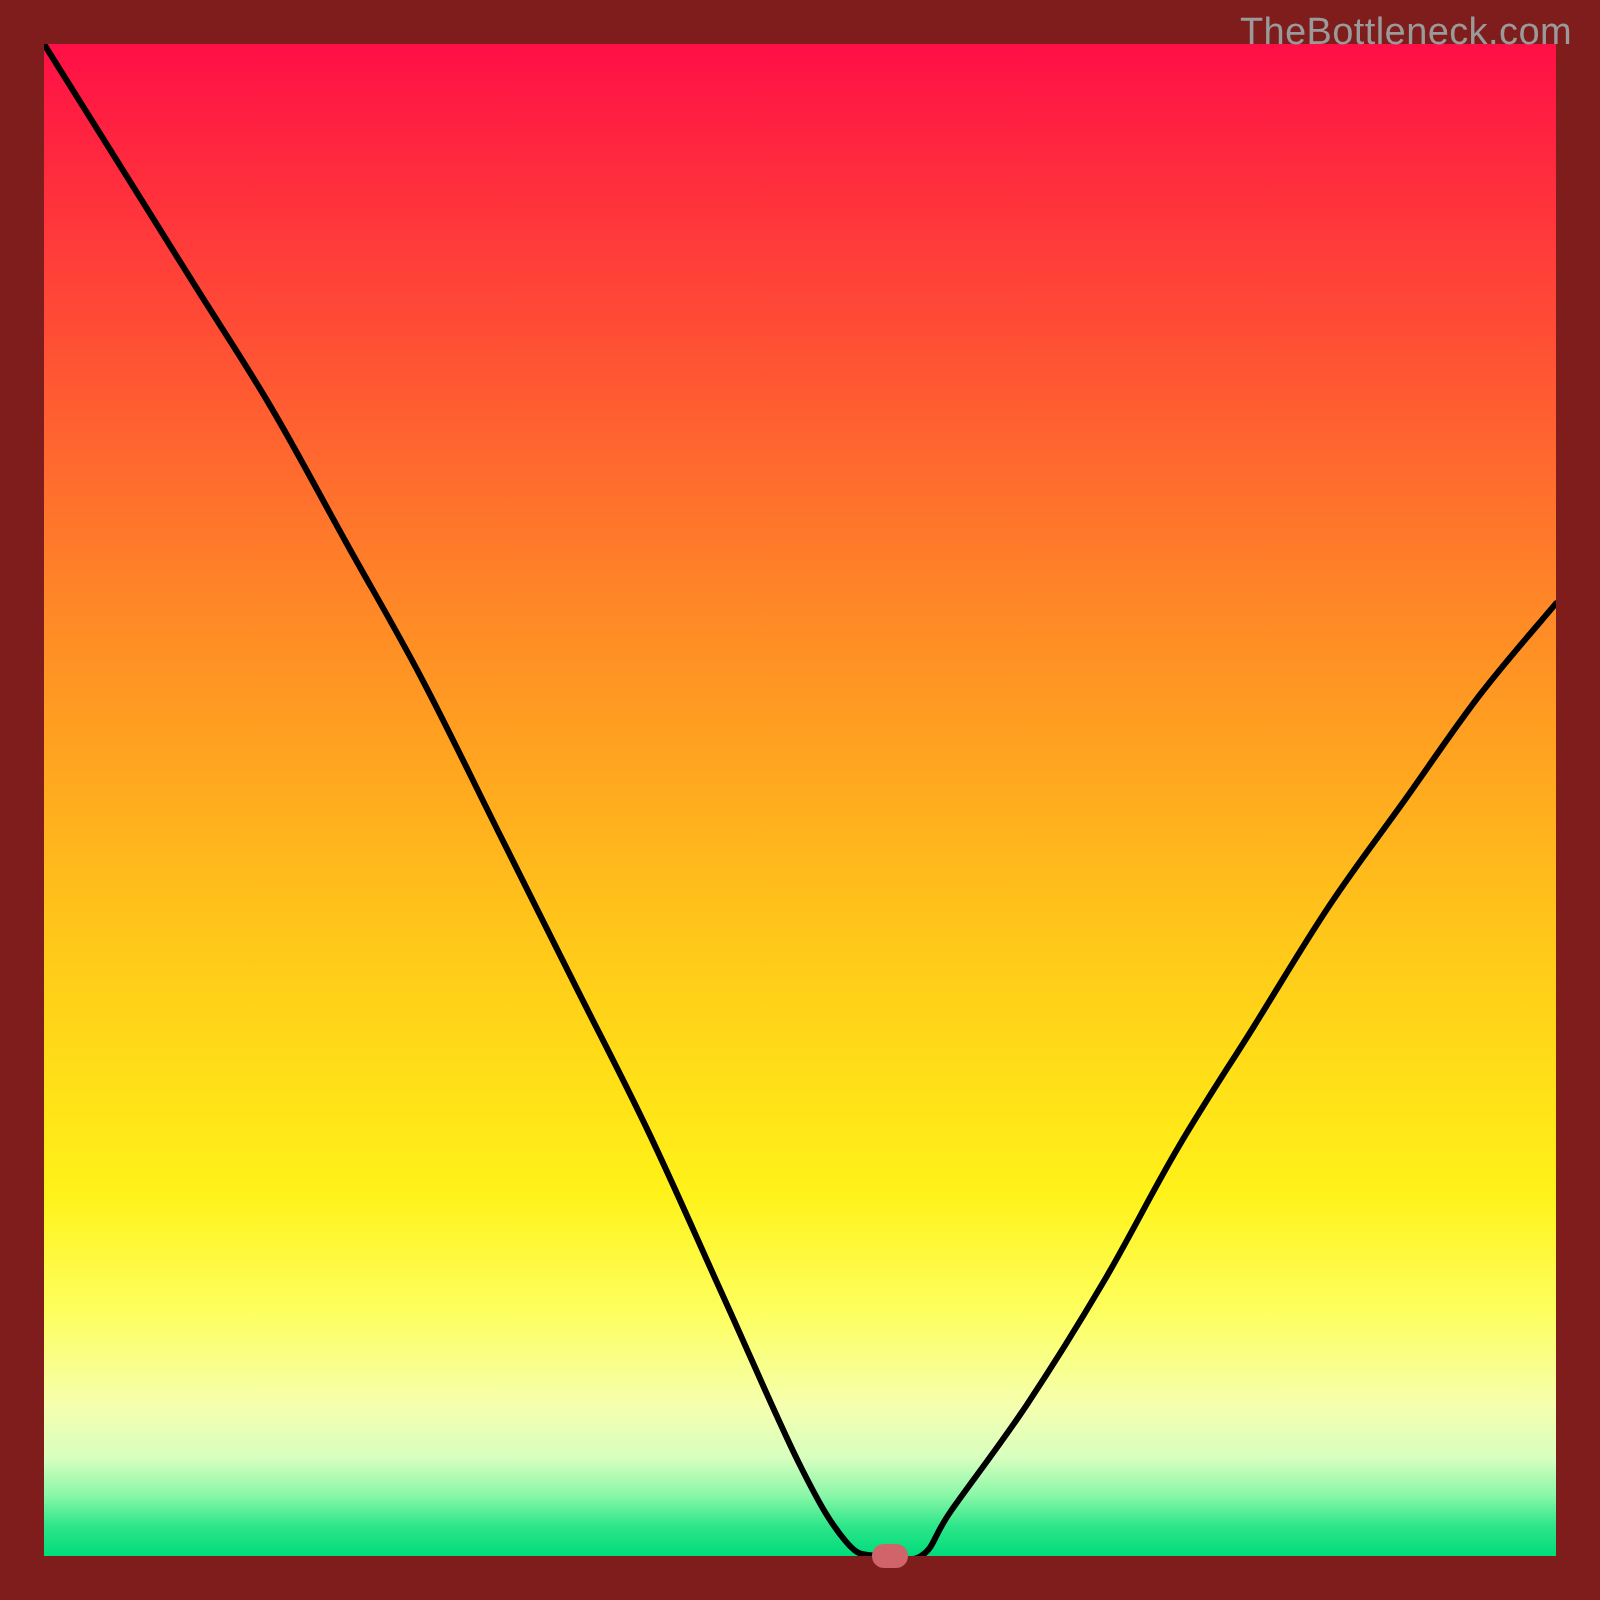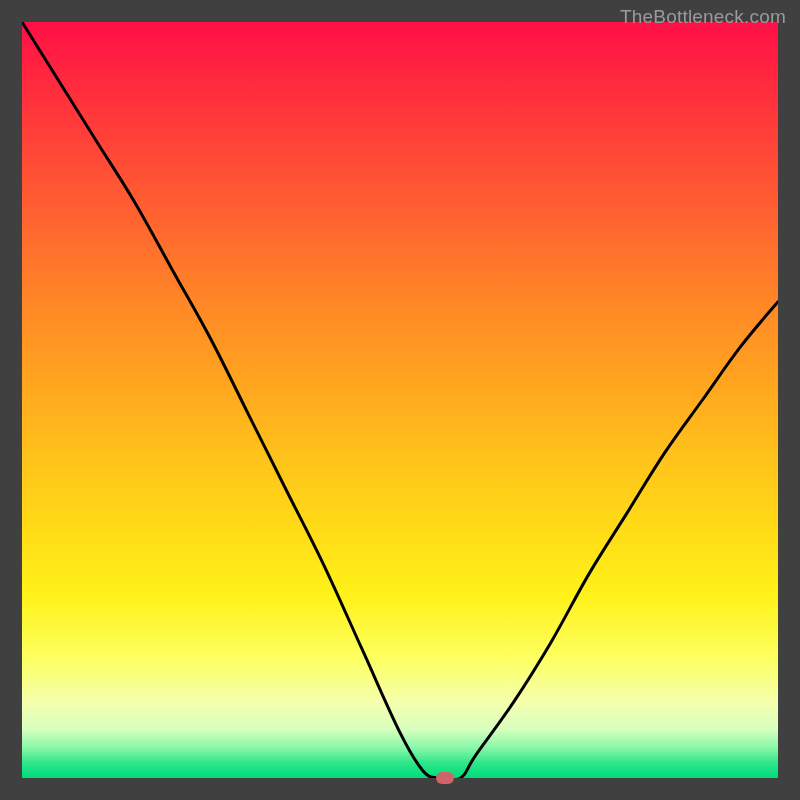--- a/index.html
+++ b/index.html
@@ -7,21 +7,21 @@
     width: 800px;
     height: 800px;
     background: #000;
     font-family: Arial, Helvetica, sans-serif;
     position: relative;
     overflow: hidden;
   }
   .frame {
     position: absolute;
     inset: 0;
-    background: #404040;
+    background: #7f1d1d;
   }
   .plot-area {
     position: absolute;
     left: 22px;
     top: 22px;
     right: 22px;
     bottom: 22px;
     background: linear-gradient(
       to bottom,
       #ff0f46 0%,

